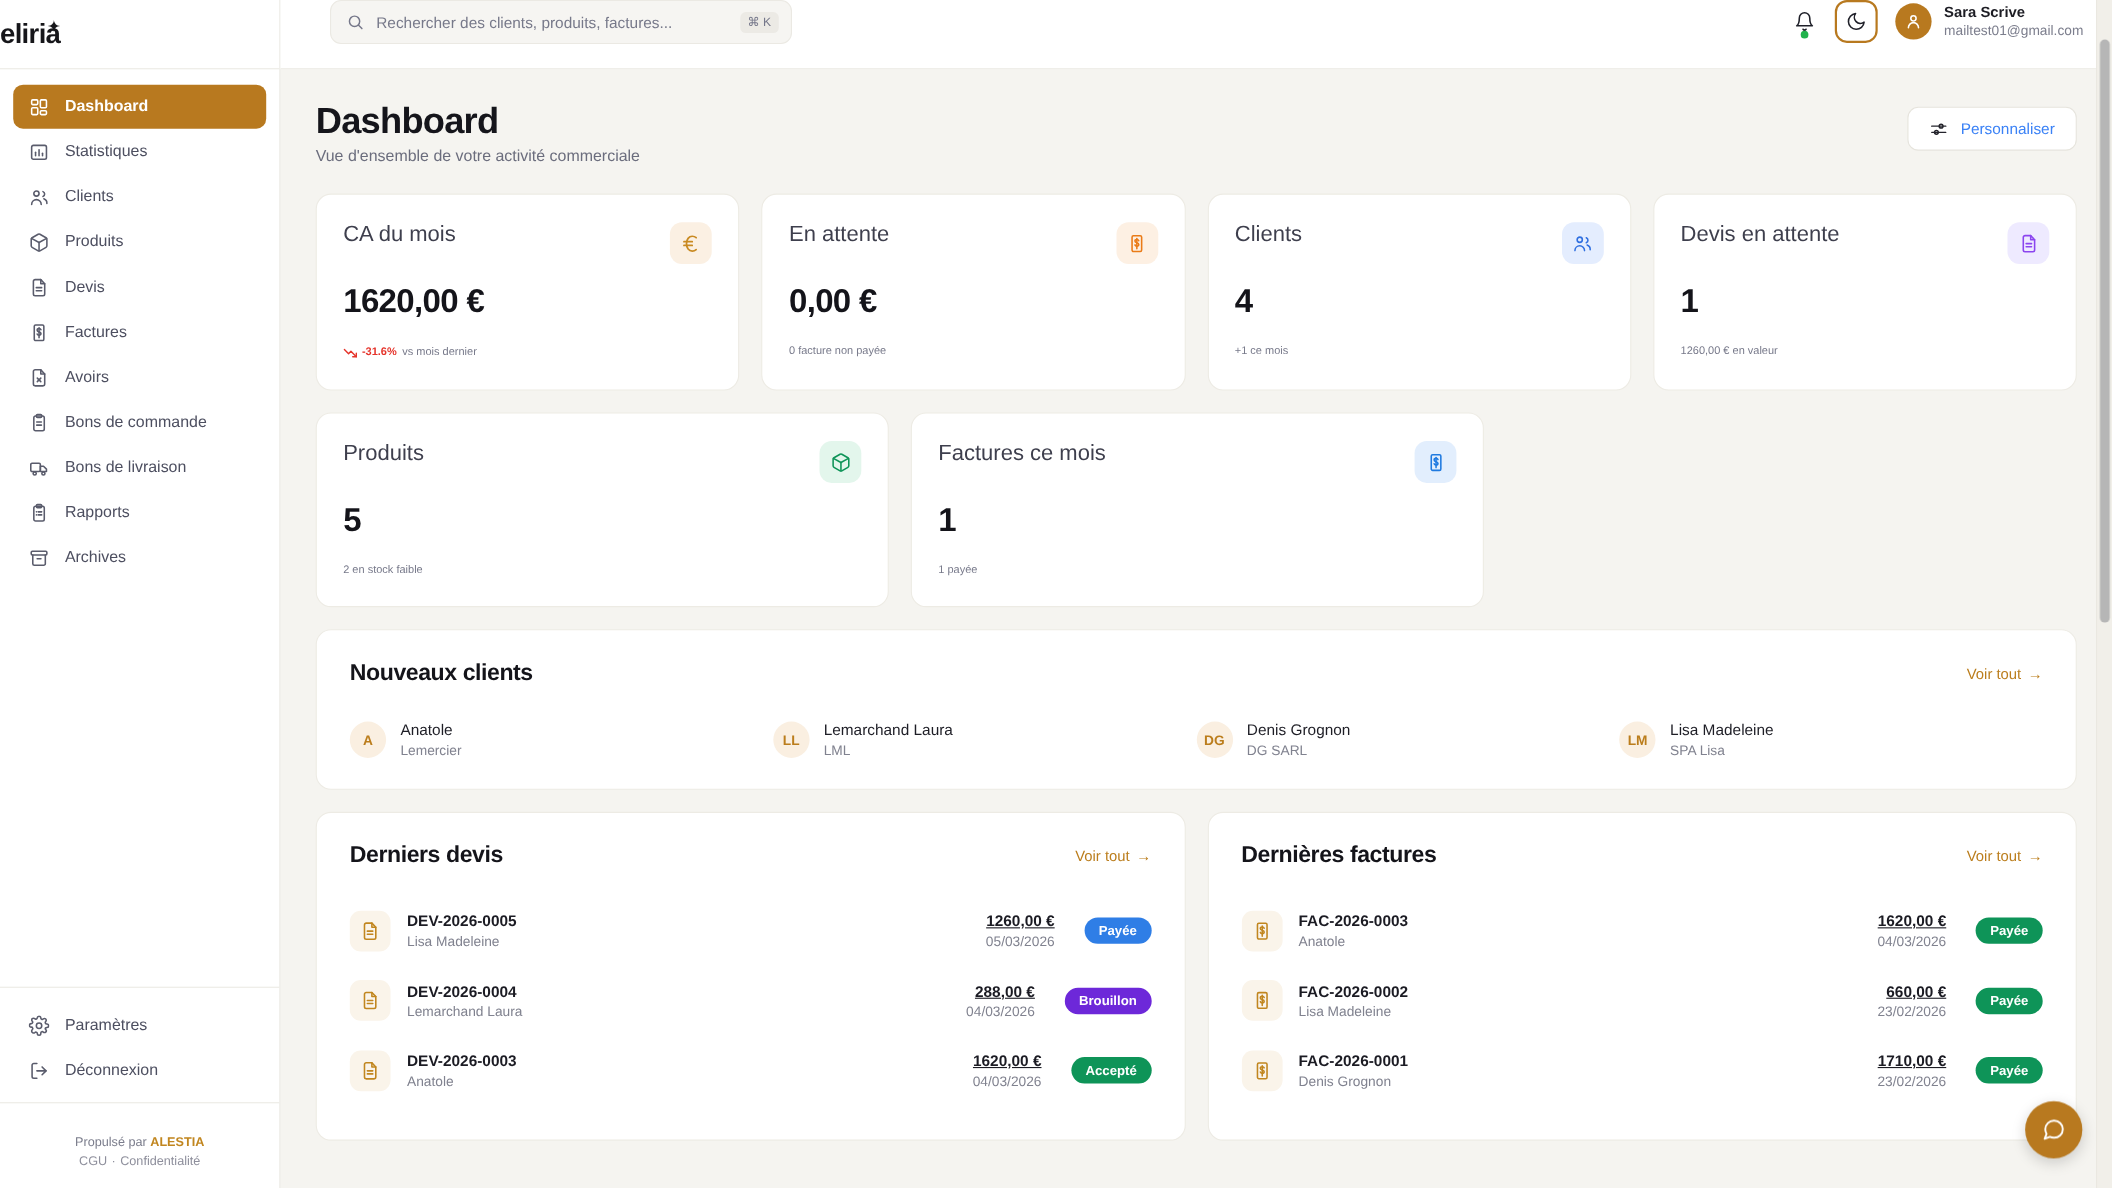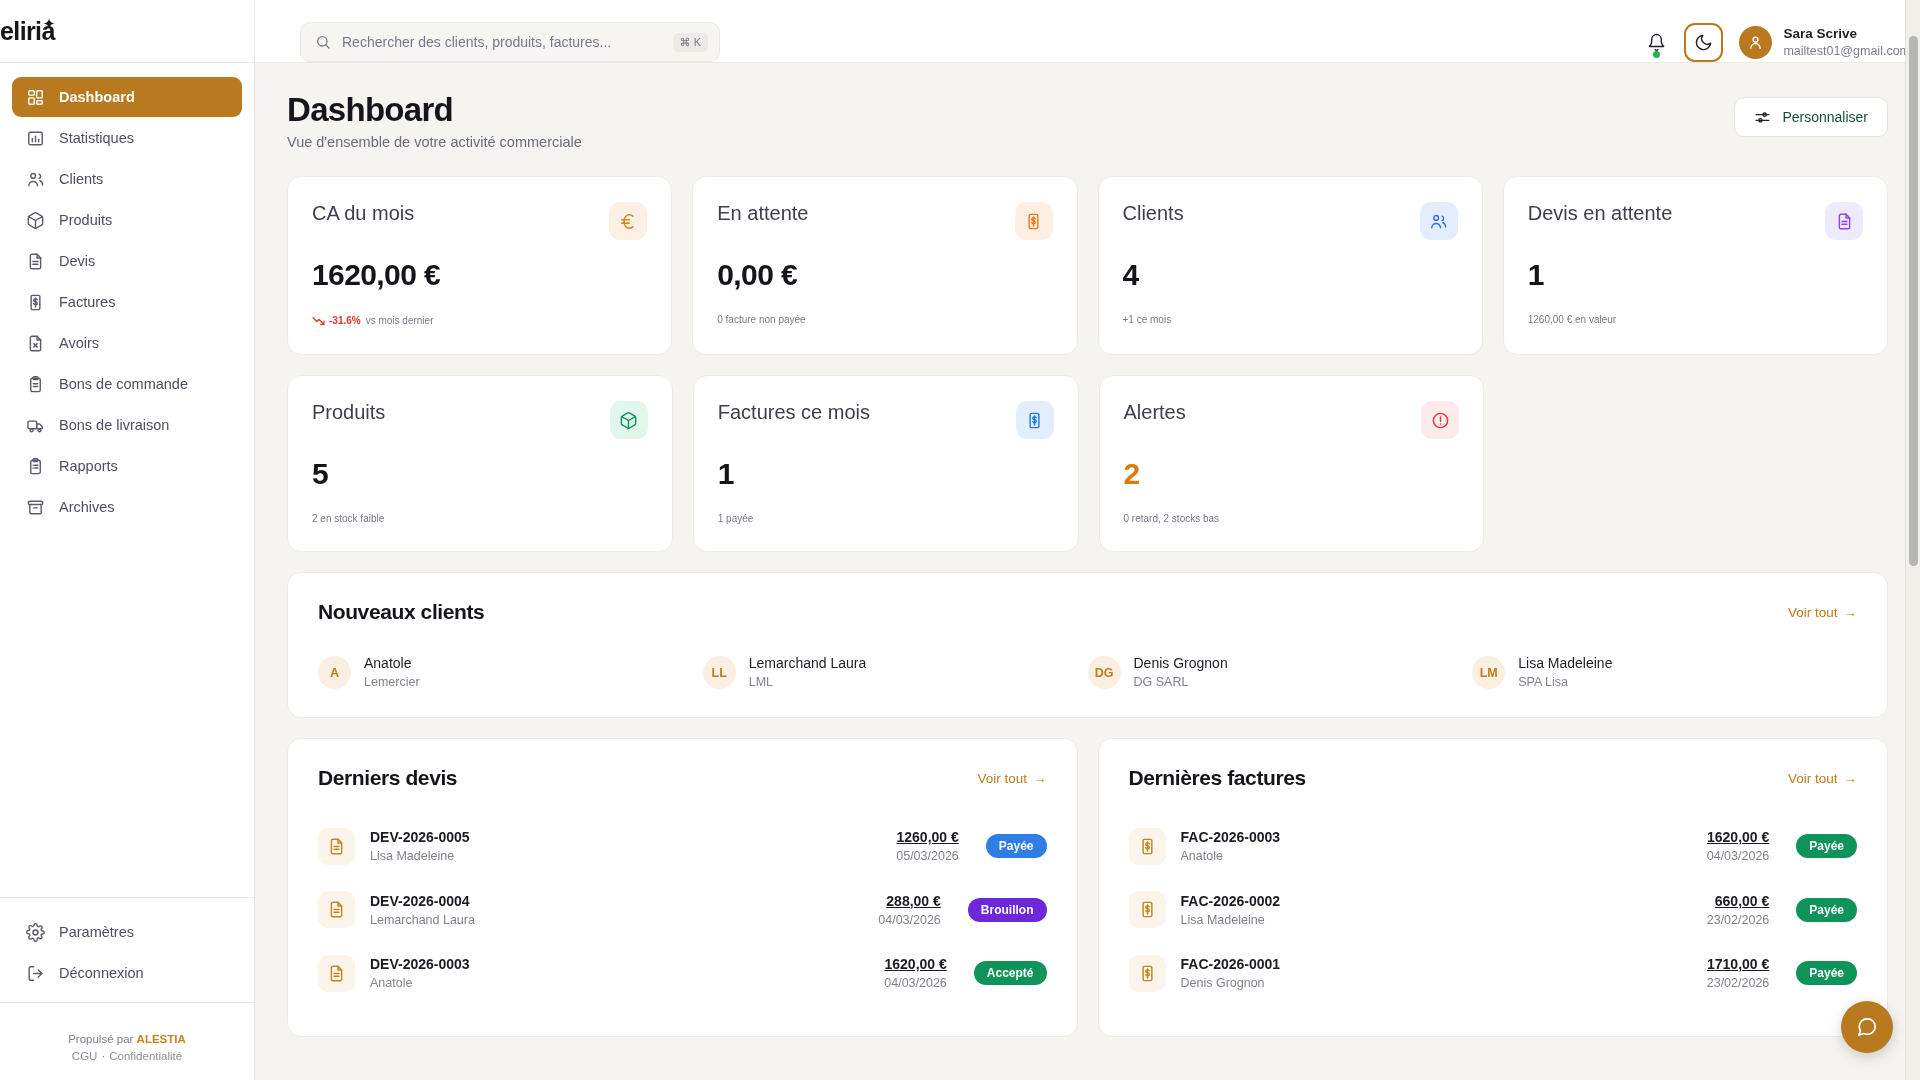--- a/index.html
+++ b/index.html
@@ -65,22 +65,22 @@
   .legal-2 a { color: #8e8f9c; text-decoration: none; }
   .legal-sep { margin: 0 4px; }
 
   
   .right { flex: 1 1 auto; height: 1080px; display: flex; flex-direction: column; min-width: 0; }
 
   .topbar {
     height: 63px; flex: 0 0 63px;
     background: #ffffff;
     border-bottom: 1px solid #eceae4;
-    display: flex; align-items: flex-end;
-    padding: 0 10px 0 22px;
+    display: flex; align-items: flex-start;
+    padding: 0 26px 0 22px;
   }
   .search-box {
     width: 420px; height: 40px;
     background: #f6f5f2;
     border: 1px solid #ebe9e3;
     border-radius: 10px;
     display: flex; align-items: center;
     padding: 0 11px 0 14px;
     gap: 11px;
     margin-left: 23px;
@@ -135,21 +135,21 @@
   .page-head { display: flex; align-items: flex-start; margin-bottom: 26px; }
   .page-title { font-size: 33px; font-weight: bold; color: #15151b; letter-spacing: -0.7px; }
   .page-sub { font-size: 14.5px; color: #6b6d7d; margin-top: 5px; }
   .btn-custom {
     margin-left: auto; margin-top: 6px;
     height: 40px;
     background: #fff; border: 1px solid #e6e4dd;
     border-radius: 10px;
     display: flex; align-items: center; gap: 11px;
     padding: 0 19px;
-    font-size: 14px; color: #14532d;
+    font-size: 14px; color: #3b82f6;
     cursor: pointer;
     text-align: right;
   }
   .btn-custom svg { width: 17px; height: 17px; display: block; }
 
   
   .kpi-row { display: flex; gap: 20px; margin-bottom: 20px; }
   .kpi-card {
     flex: 1 1 0;
     background: #fff;
@@ -575,36 +575,20 @@
                 <line x1="12" y1="6.2" x2="12" y2="17.8"></line>
                 <path d="M14.2 8.6a2.2 2.2 0 0 0-2.2-1.4c-1.3 0-2.2.7-2.2 1.9s.9 1.6 2.2 1.9c1.3.3 2.2.8 2.2 2s-.9 1.9-2.2 1.9a2.3 2.3 0 0 1-2.2-1.5"></path>
               </svg>
             </div>
           </div>
           <div class="kpi-value" style="color:#14141a">1</div>
           <div class="kpi-foot">
             <span>1 payée</span>
           </div>
         </div>
-        <div class="kpi-card">
-          <div class="kpi-top">
-            <div class="kpi-label">Alertes</div>
-            <div class="kpi-icon" style="background:#fdeaea">
-              <svg viewBox="0 0 24 24" fill="none" stroke="#e0393b" stroke-width="1.8" stroke-linecap="round" stroke-linejoin="round">
-                <circle cx="12" cy="12" r="9"></circle>
-                <line x1="12" y1="7.5" x2="12" y2="13"></line>
-                <line x1="12" y1="16.4" x2="12.02" y2="16.4"></line>
-              </svg>
-            </div>
-          </div>
-          <div class="kpi-value" style="color:#d97b13">2</div>
-          <div class="kpi-foot">
-            <span>0 retard, 2 stocks bas</span>
-          </div>
-        </div>
         <div class="kpi-card ghost"></div>
       </div>
 
     <section class="panel">
       <div class="panel-head">
         <h2 class="panel-title">Nouveaux clients</h2>
         <div class="see-all">
           <span>Voir tout</span>
           <span>→</span>
         </div>

